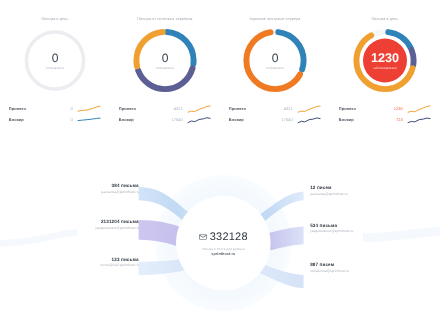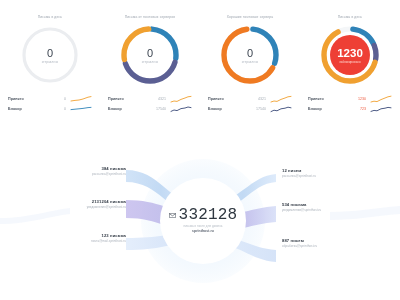--- a/index.html
+++ b/index.html
@@ -184,26 +184,25 @@
     display: flex;
     align-items: center;
     gap: 3px;
   }
   .hub-icon {
     width: 7px;
     height: 5px;
     display: block;
   }
   .hub-total {
-    font-size: 16px;
+    font-size: 10px;
     font-weight: 400;
     color: #2f3740;
     letter-spacing: 0.2px;
     line-height: 13px;
-    font-family: Liberation Mono, monospace;
   }
   .hub-caption {
     font-size: 2.9px;
     color: #b2b9c2;
     margin-top: 2px;
     letter-spacing: 0.08px;
     white-space: nowrap;
   }
   .hub-domain {
     font-size: 3.4px;

